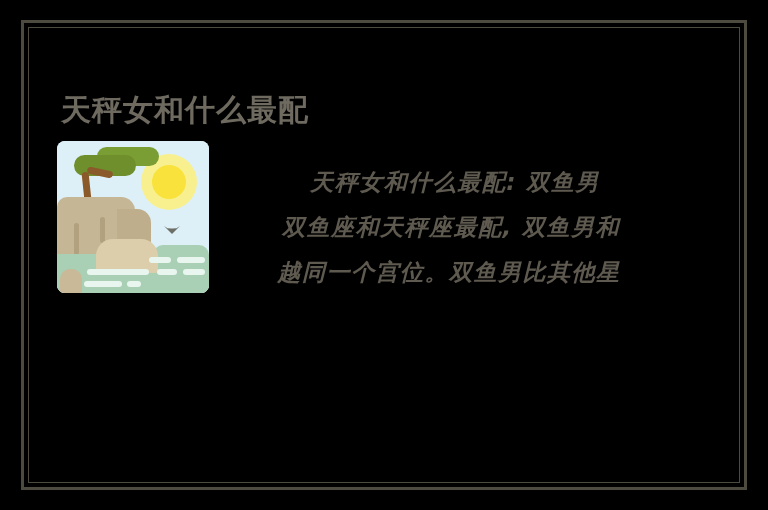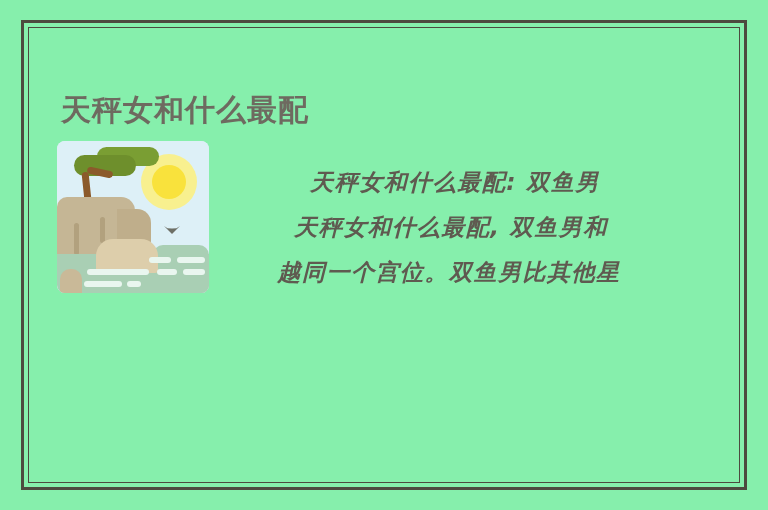--- a/index.html
+++ b/index.html
@@ -11,21 +11,21 @@
     height: 510px;
     background: #fdfcf4;
     font-family: "Liberation Sans", sans-serif;
     overflow: hidden;
   }
 
   .page {
     position: relative;
     width: 768px;
     height: 510px;
-    background: #86efac;
+    background: #000000;
     box-sizing: border-box;
   }
 
   
   .frame-outer {
     position: absolute;
     left: 21px;
     top: 20px;
     width: 726px;
     height: 470px;
@@ -291,18 +291,18 @@
       <div class="ripple" style="left:27px;  top:140px; width:38px;"></div>
       <div class="ripple" style="left:70px;  top:140px; width:14px;"></div>
 
       <svg class="bird" viewBox="0 0 18 12">
         <path d="M1 1 L9 9 L17 1 L13.5 3.2 L9 3.6 L4.5 3.2 Z" fill="#6d6f66"></path>
       </svg>
     </div>
 
     <div class="body-text">
       <span class="body-line l1">天秤女和什么最配: 双鱼男</span>
-      <span class="body-line l2">天秤女和什么最配, 双鱼男和</span>
+      <span class="body-line l2">双鱼座和天秤座最配, 双鱼男和</span>
       <span class="body-line l4">越同一个宫位。双鱼男比其他星</span>
     </div>
 
   </div>
 </div>
 
 </body></html>

